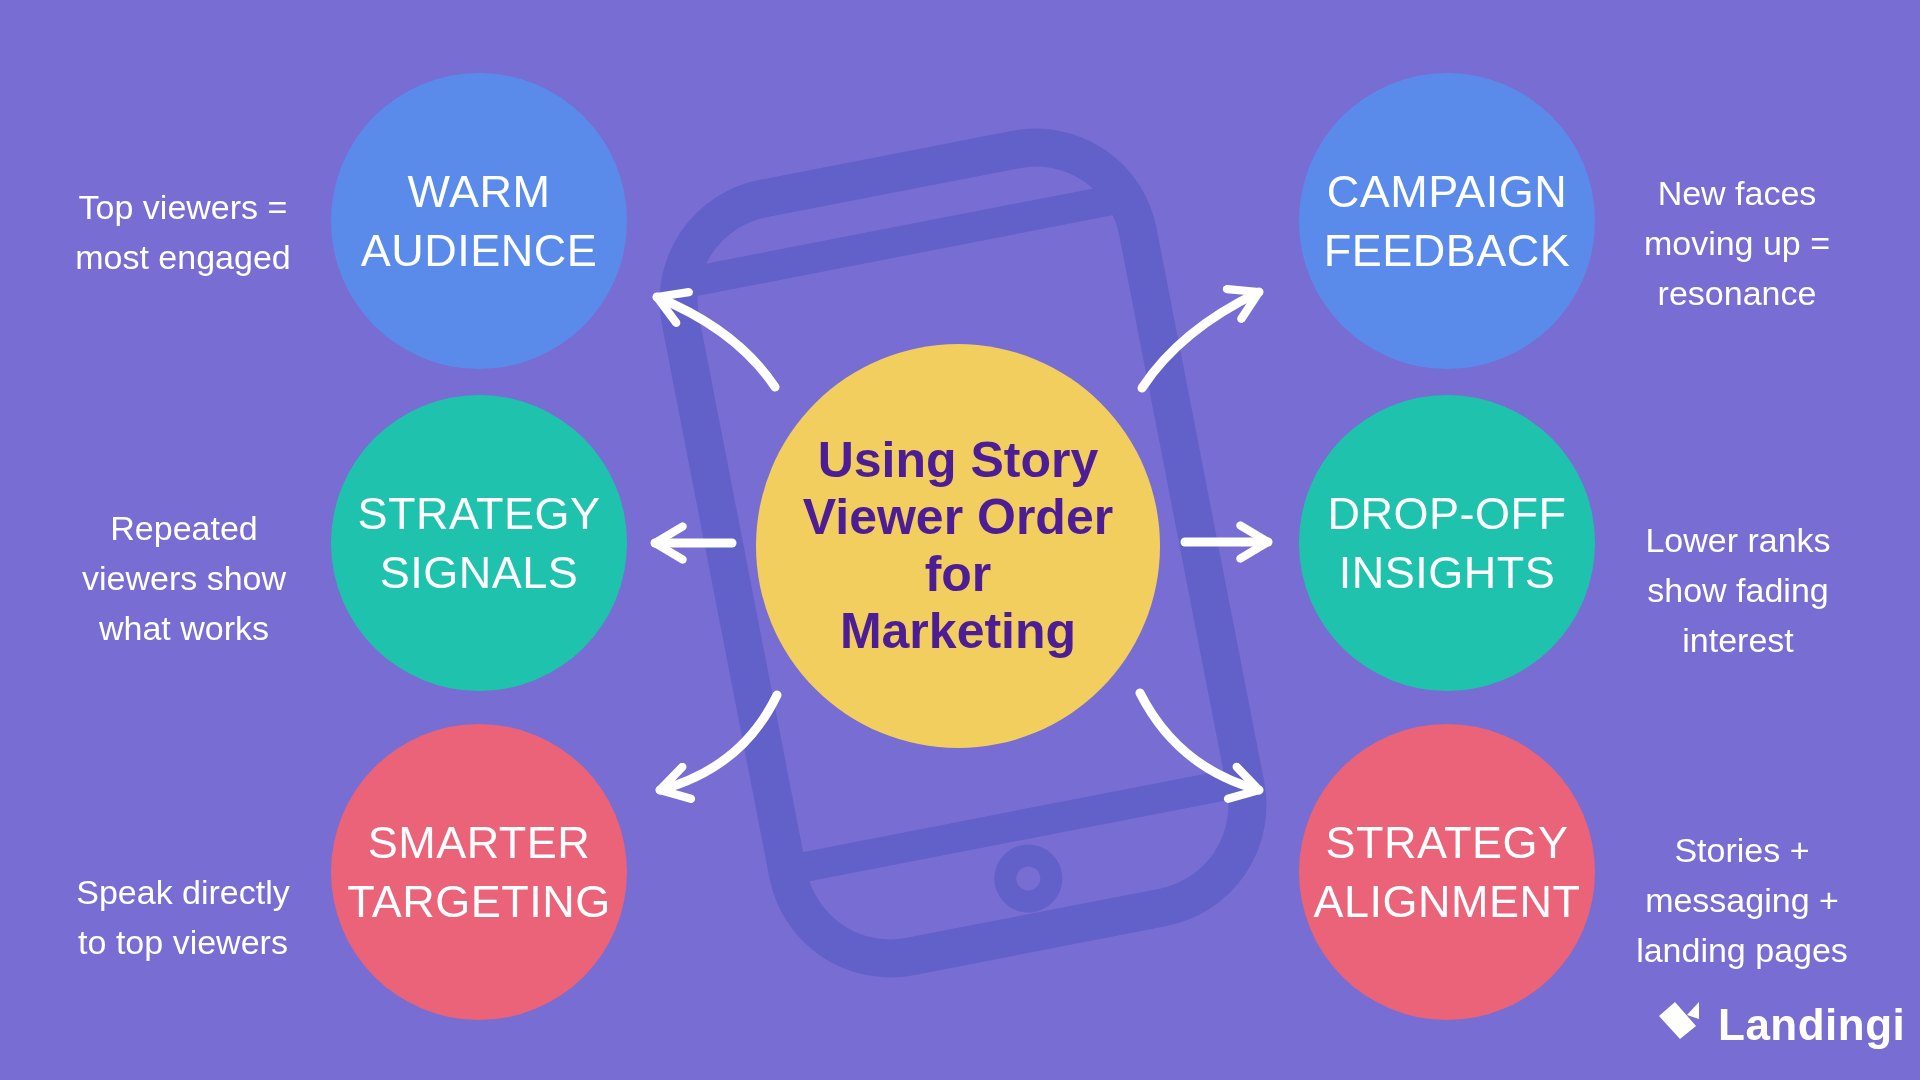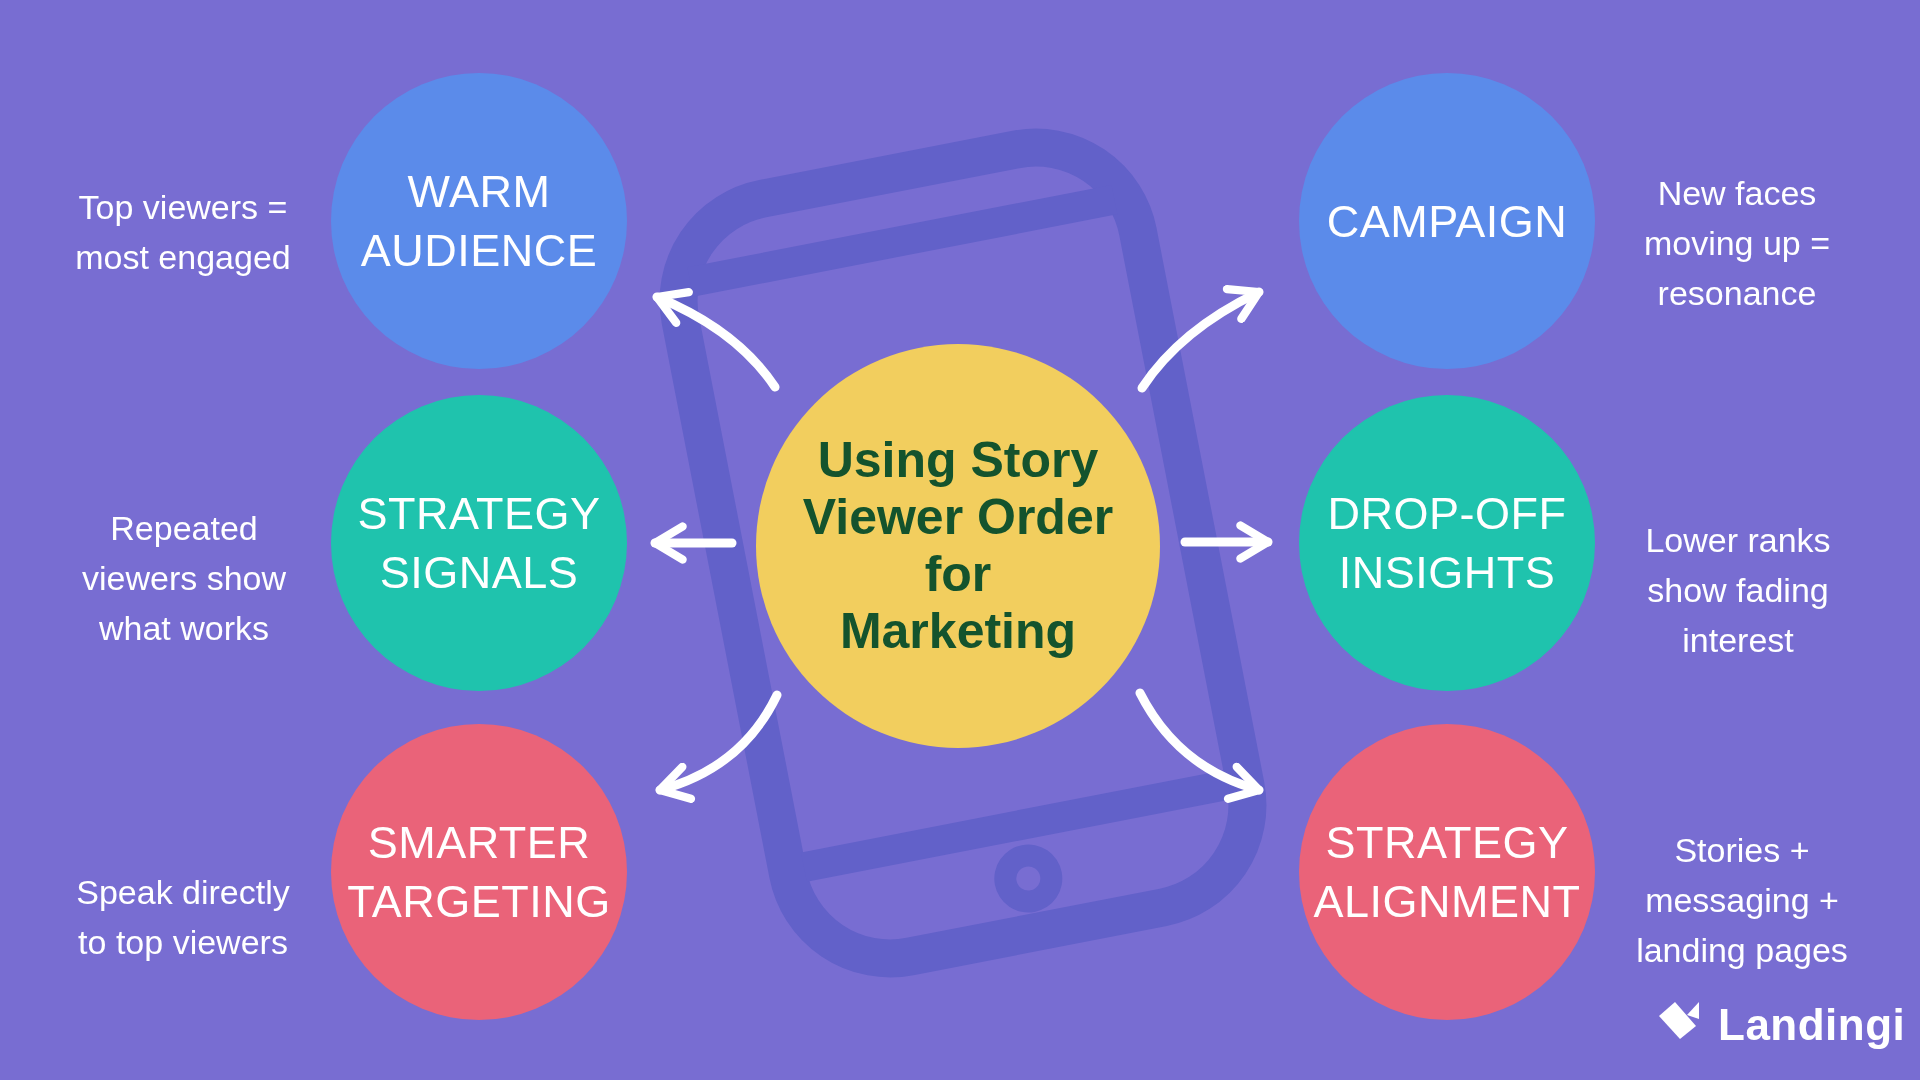--- a/index.html
+++ b/index.html
@@ -42,21 +42,21 @@
     font-weight: 400;
     letter-spacing: 0.5px;
   }
   .node-label span { display: block; }
   .center-circle {
     left: 756px; top: 344px;
     width: 404px; height: 404px;
   }
   .center-title {
     text-align: center;
-    color: #14532d;
+    color: #4c1d95;
     font-size: 50px;
     line-height: 57px;
     font-weight: 700;
   }
   .center-title span { display: block; }
   .annotation {
     position: absolute;
     transform: translate(-50%, -50%);
     text-align: center;
     color: #ffffff;
@@ -141,20 +141,21 @@
   <div class="circle node-circle col-left row-2" style="background-color: rgb(234, 99, 121);">
     <div class="node-label">
       <span>SMARTER</span>
       <span>TARGETING</span>
     </div>
   </div>
 
   <div class="circle node-circle col-right row-0" style="background-color: rgb(91, 139, 234);">
     <div class="node-label">
       <span>CAMPAIGN</span>
+      <span>FEEDBACK</span>
     </div>
   </div>
   <div class="circle node-circle col-right row-1" style="background-color: rgb(31, 195, 173);">
     <div class="node-label">
       <span>DROP-OFF</span>
       <span>INSIGHTS</span>
     </div>
   </div>
   <div class="circle node-circle col-right row-2" style="background-color: rgb(234, 99, 121);">
     <div class="node-label">

